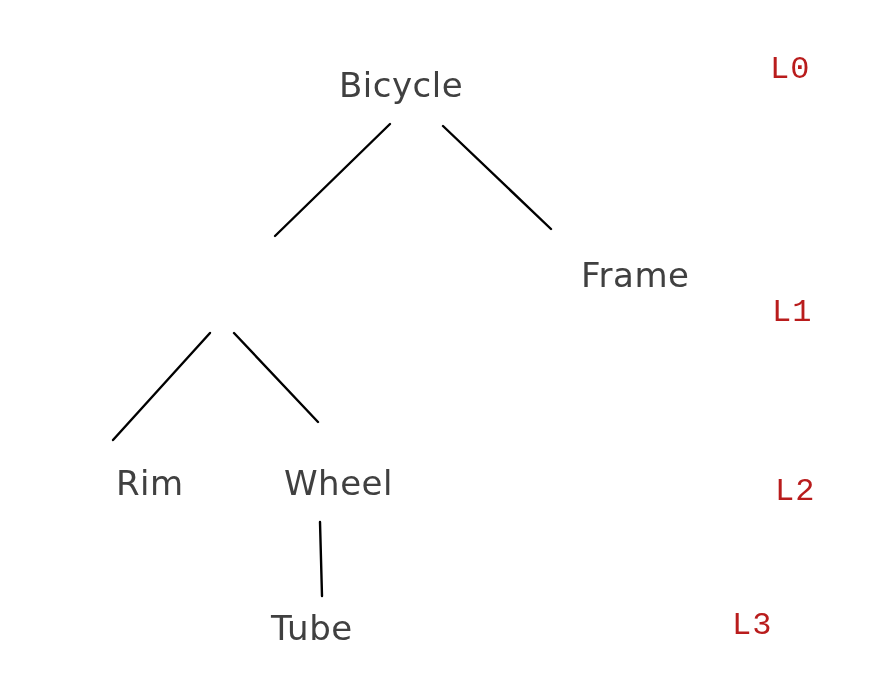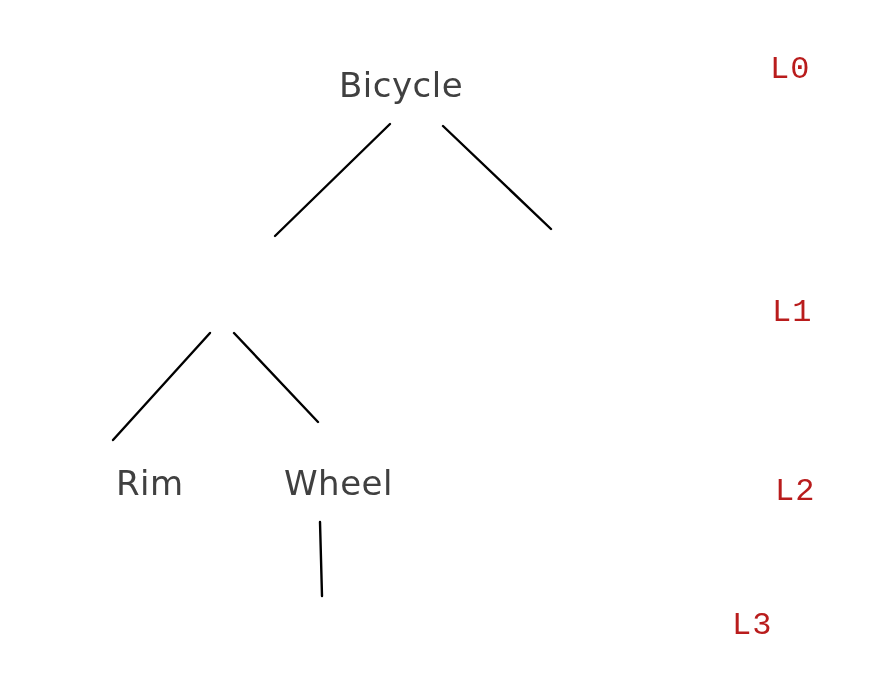--- a/index.html
+++ b/index.html
@@ -52,21 +52,23 @@
     <g id="edges-group" stroke="#000000" stroke-width="2.4" stroke-linecap="round" fill="none">
         <line x1="390" y1="124" x2="275" y2="236"></line>
         <line x1="443" y1="126" x2="551" y2="229"></line>
         <line x1="210" y1="333" x2="113" y2="440"></line>
         <line x1="234" y1="333" x2="318" y2="422"></line>
         <line x1="320" y1="522" x2="322" y2="596"></line>
       </g>
   </svg>
 
   <div class="node-label" style="left: 339px; top: 68px;">Bicycle</div>
+  <div class="node-label" style="left: 581px; top: 258px;">Frame</div>
   <div class="node-label" style="left: 92px; top: 466px; margin-left: 24px;">Rim</div>
   <div class="node-label" style="left: 284px; top: 466px;">Wheel</div>
+  <div class="node-label" style="left: 271px; top: 611px;">Tube</div>
 
   <div class="level-label" style="left: 770px; top: 54px;">L0</div>
   <div class="level-label" style="left: 772px; top: 264px; margin-top: 33px;">L1</div>
   <div class="level-label" style="left: 775px; top: 476px;">L2</div>
   <div class="level-label" style="left: 732px; top: 610px;">L3</div>
 
 </div>
 
 </body></html>

